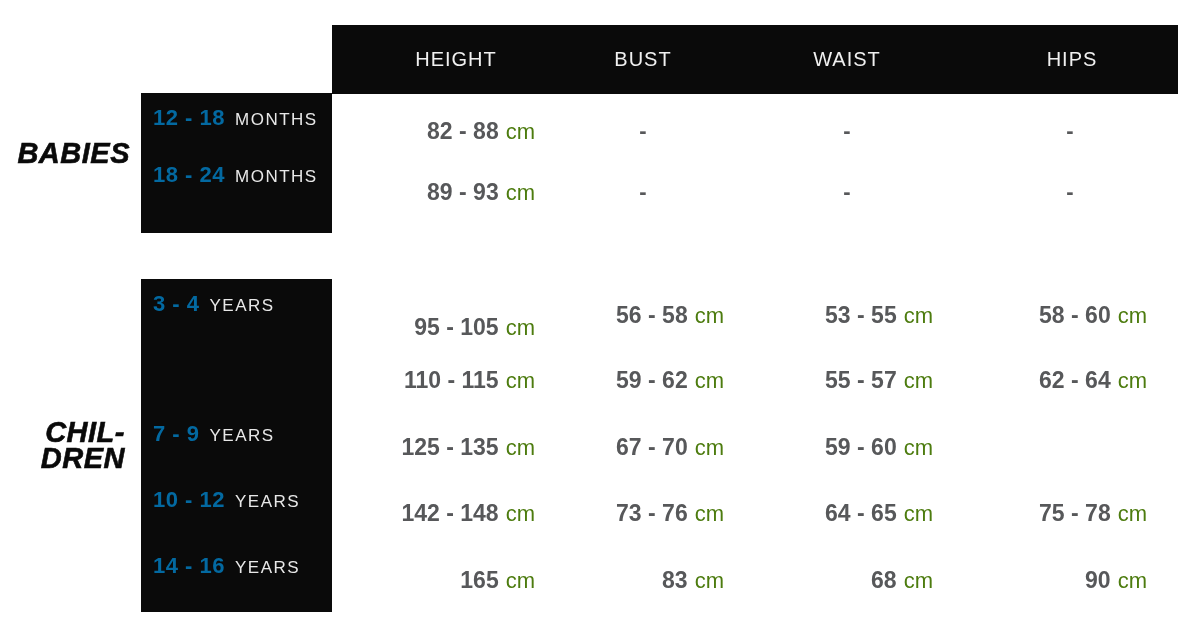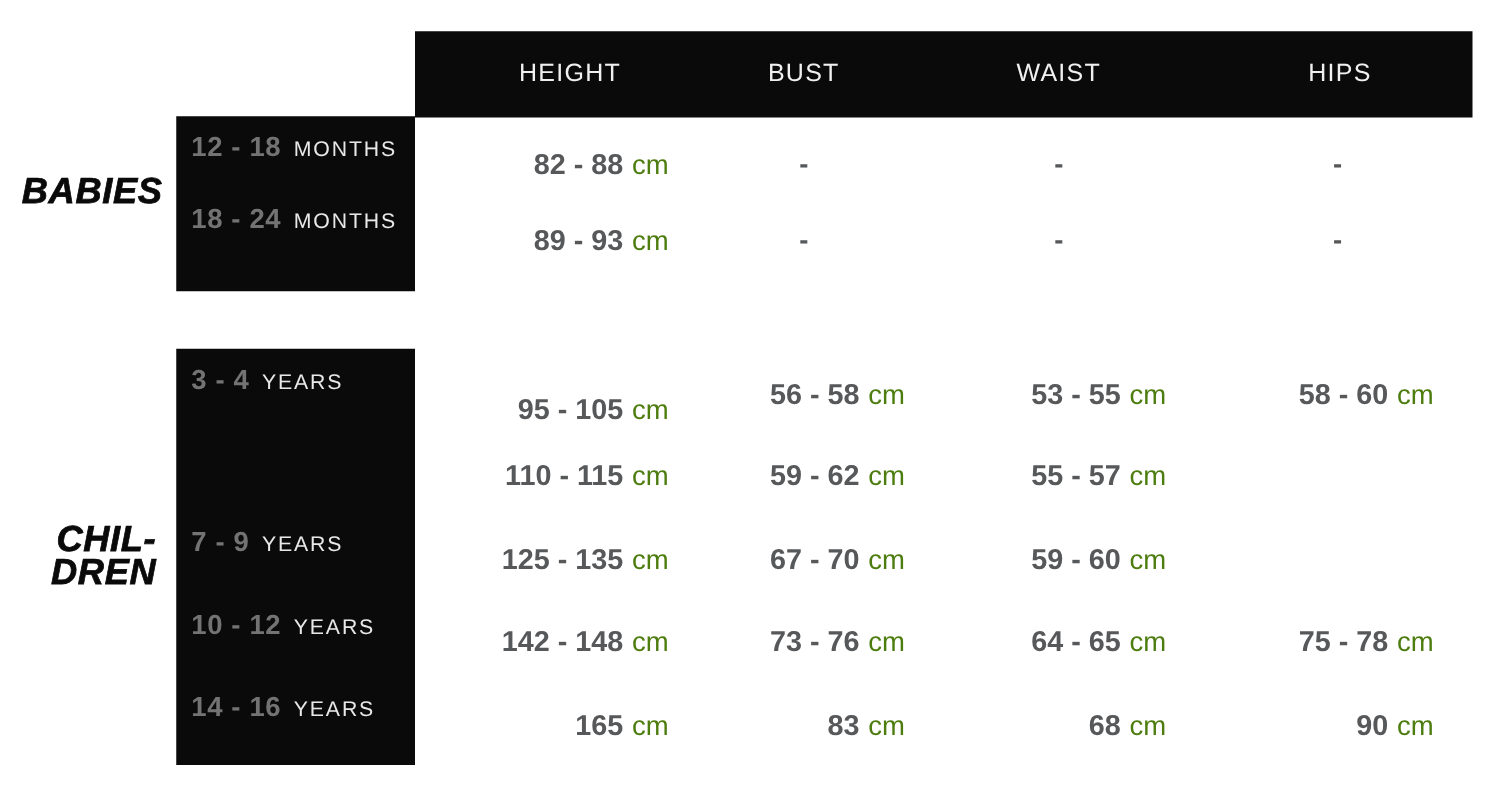--- a/index.html
+++ b/index.html
@@ -50,21 +50,21 @@
   .agerow {
     position: absolute;
     left: 153px;
     height: 30px;
     line-height: 30px;
     white-space: nowrap;
   }
   .age {
     font-size: 22px;
     font-weight: bold;
-    color: #737373;
+    color: #0369a1;
     letter-spacing: 0.5px;
   }
   .ageu {
     font-size: 17px;
     font-weight: 400;
     color: #e8e8e8;
     letter-spacing: 1.5px;
     margin-left: 10px;
   }
   .cell {
@@ -166,20 +166,23 @@
 
   <span class="cell c1" style="top:365px;">
     <span class="val">110 - 115</span><span class="unit">cm</span>
   </span>
   <span class="cell c2" style="top:365px;">
     <span class="val">59 - 62</span><span class="unit">cm</span>
   </span>
   <span class="cell c3" style="top:365px;text-align:right;">
     <span class="val">55 - 57</span><span class="unit">cm</span>
   </span>
+  <span class="cell c4" style="top:365px;">
+    <span class="val">62 - 64</span><span class="unit">cm</span>
+  </span>
 
   <span class="cell c1" style="top:432px;">
     <span class="val">125 - 135</span><span class="unit">cm</span>
   </span>
   <span class="cell c2" style="top:432px;">
     <span class="val">67 - 70</span><span class="unit">cm</span>
   </span>
   <span class="cell c3" style="top:432px;">
     <span class="val">59 - 60</span><span class="unit">cm</span>
   </span>

